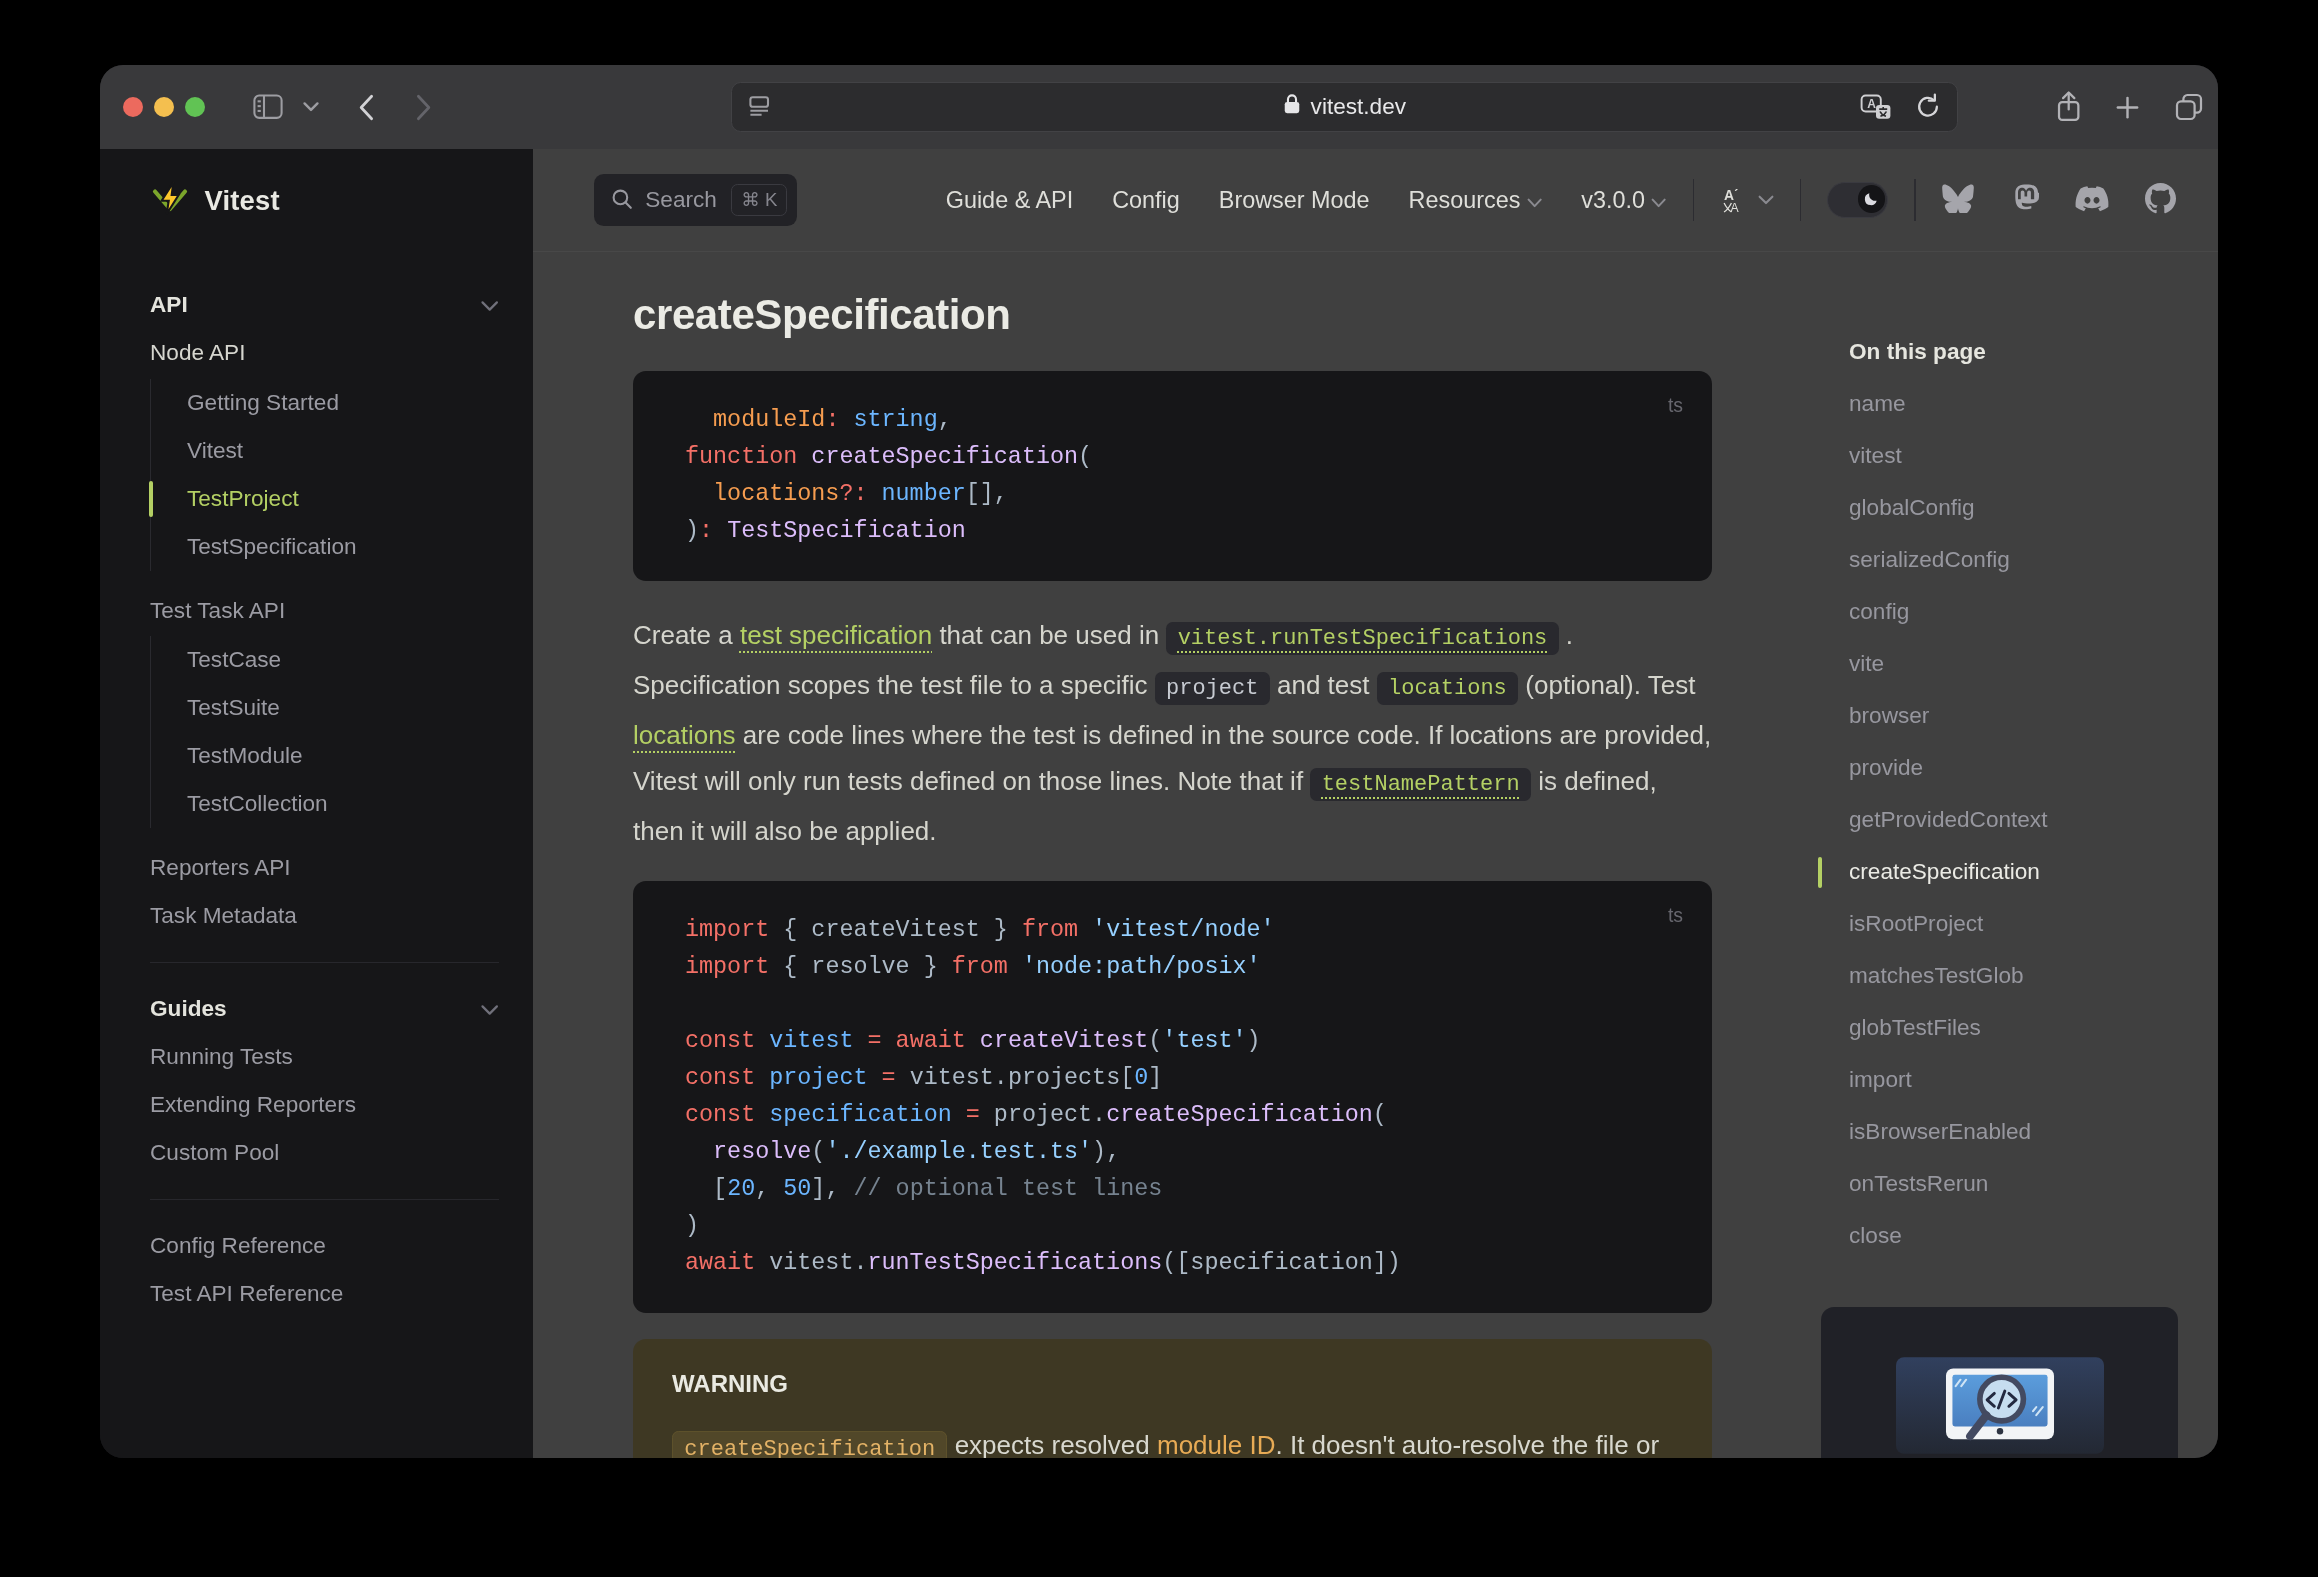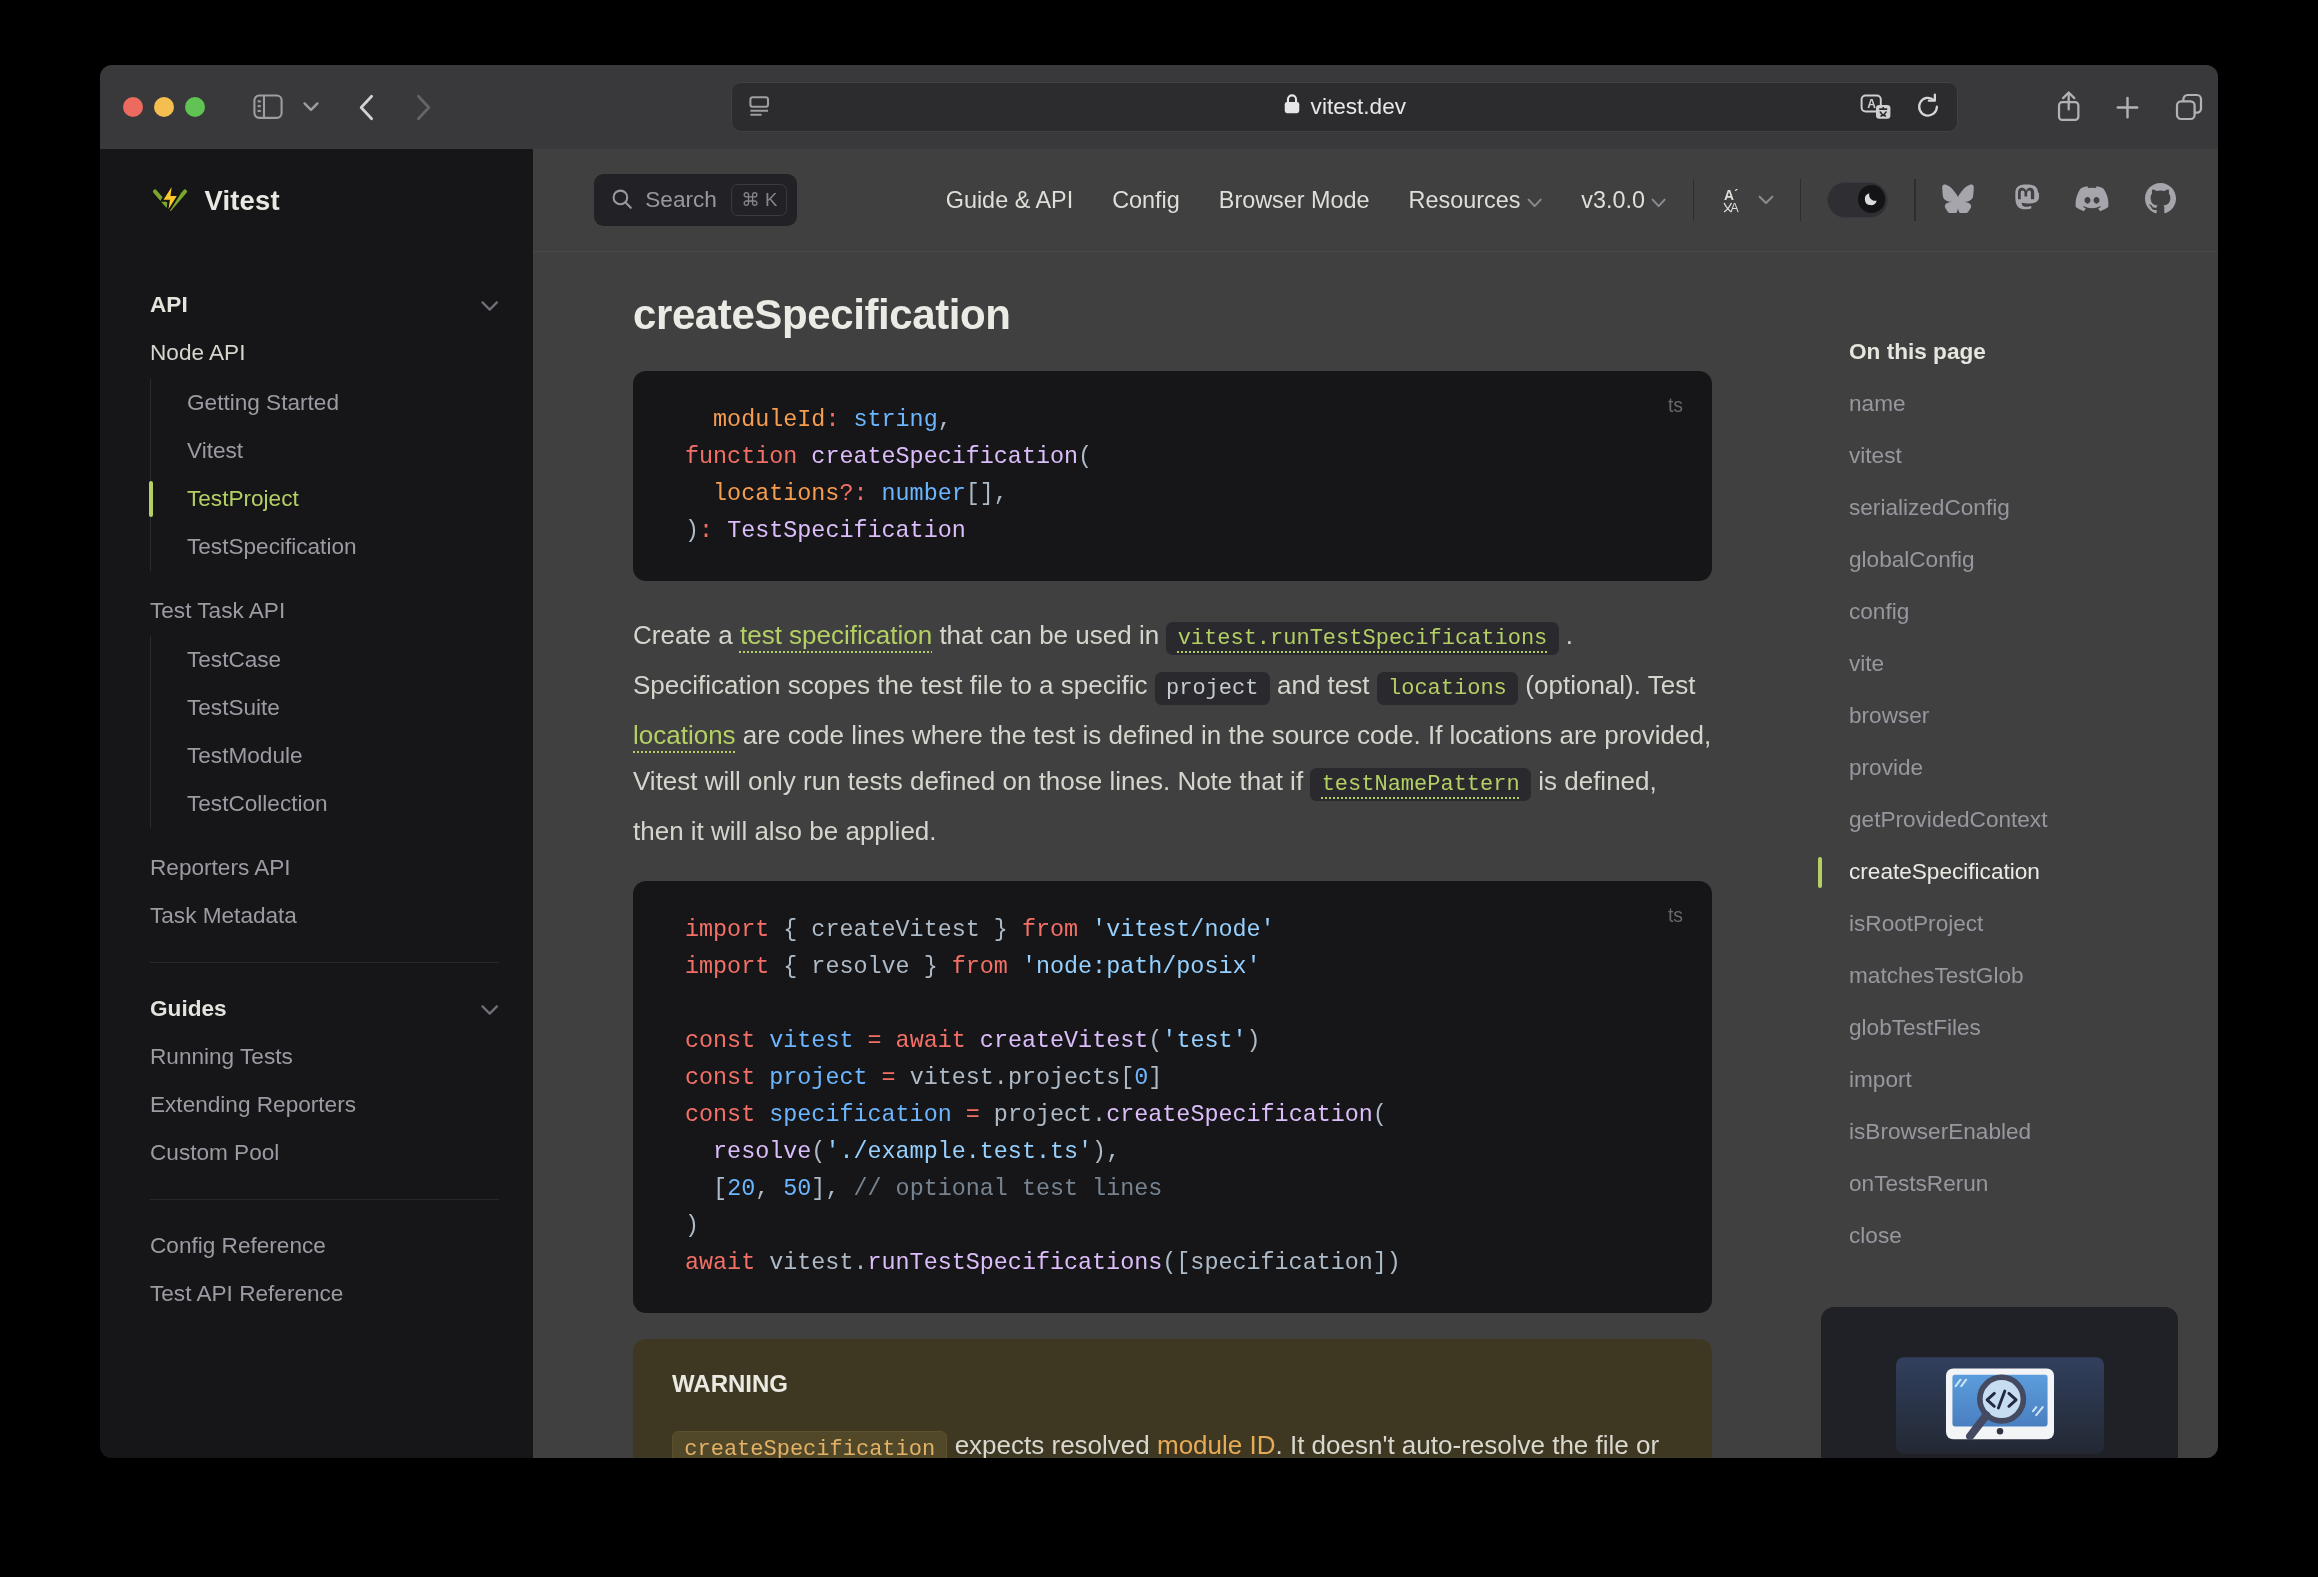--- a/index.html
+++ b/index.html
@@ -1,18 +1,18 @@
 <!DOCTYPE html>
 <html style="--accent: #b4d064; --brand-yellow: #fcc72b; --brand-green: #7ba52b; --tok-keyword: #f47067; --tok-fn: #dcbdfb; --tok-var: #6cb6ff; --tok-string: #96d0ff; --tok-plain: #adbac7; --tok-orange: #f69d50; --tok-comment: #768390; --warn-bg: #3e3823; --warn-chip-bg: #514729; --warn-chip-text: #e3b266; --warn-link: #e8ab55; --traffic-red: #ec6a5e; --traffic-yellow: #f4bf4f; --traffic-green: #61c354;font-size:13px"><head>
 <meta charset="utf-8">
 <style>
   * { box-sizing: border-box; margin: 0; padding: 0; }
   html,body { width:2319px; height:1578px; background:#000; font-family:"Liberation Sans",sans-serif; }
   .window { position:absolute; left:100px; top:65px; width:2118px; height:1393px;
-            background:#1b1b1f; border-radius:12px; overflow:hidden; }
+            background:#1b1b1f; border-radius:23px; overflow:hidden; }
 
   
   .toolbar { height:84px; background:#39393b; position:relative; display:flex; align-items:center; }
   .traffic { display:flex; gap:11.3px; margin-left:22.6px; }
   .tl { width:20px; height:20px; border-radius:50%; }
   .tl.red { background:var(--traffic-red); } .tl.yel { background:var(--traffic-yellow); } .tl.grn { background:var(--traffic-green); }
   .tbi { display:flex; align-items:center; justify-content:center; color:#9d9da2; }
   .addressbar { position:absolute; left:631px; top:17px; width:1227px; height:50px; background:#2c2c2e;
                 border:0.8px solid #424245; border-radius:9.7px; display:flex; align-items:center; justify-content:center; }
   .url-wrap { display:flex; align-items:center; gap:9.7px; color:#e8e8ea; font-size:22.6px; }
@@ -350,22 +350,22 @@
             <div class="warning-title">WARNING</div>
             <div class="warning-body"><code class="chip">createSpecification</code><span> expects resolved </span><a class="link-warn">module ID</a><span>. It doesn't auto-resolve the file or check that it exists on the file system.</span></div>
           </div>
         </article>
 
         <aside class="aside">
           <div class="aside-title">On this page</div>
           <div id="outline-list">
               <div class="outline-item">name</div>
               <div class="outline-item">vitest</div>
+              <div class="outline-item">globalConfig</div>
               <div class="outline-item">serializedConfig</div>
-              <div class="outline-item">globalConfig</div>
               <div class="outline-item">config</div>
               <div class="outline-item">vite</div>
               <div class="outline-item">browser</div>
               <div class="outline-item">provide</div>
               <div class="outline-item">getProvidedContext</div>
               <div class="outline-item active">createSpecification</div>
               <div class="outline-item">isRootProject</div>
               <div class="outline-item">matchesTestGlob</div>
               <div class="outline-item">globTestFiles</div>
               <div class="outline-item">import</div>

